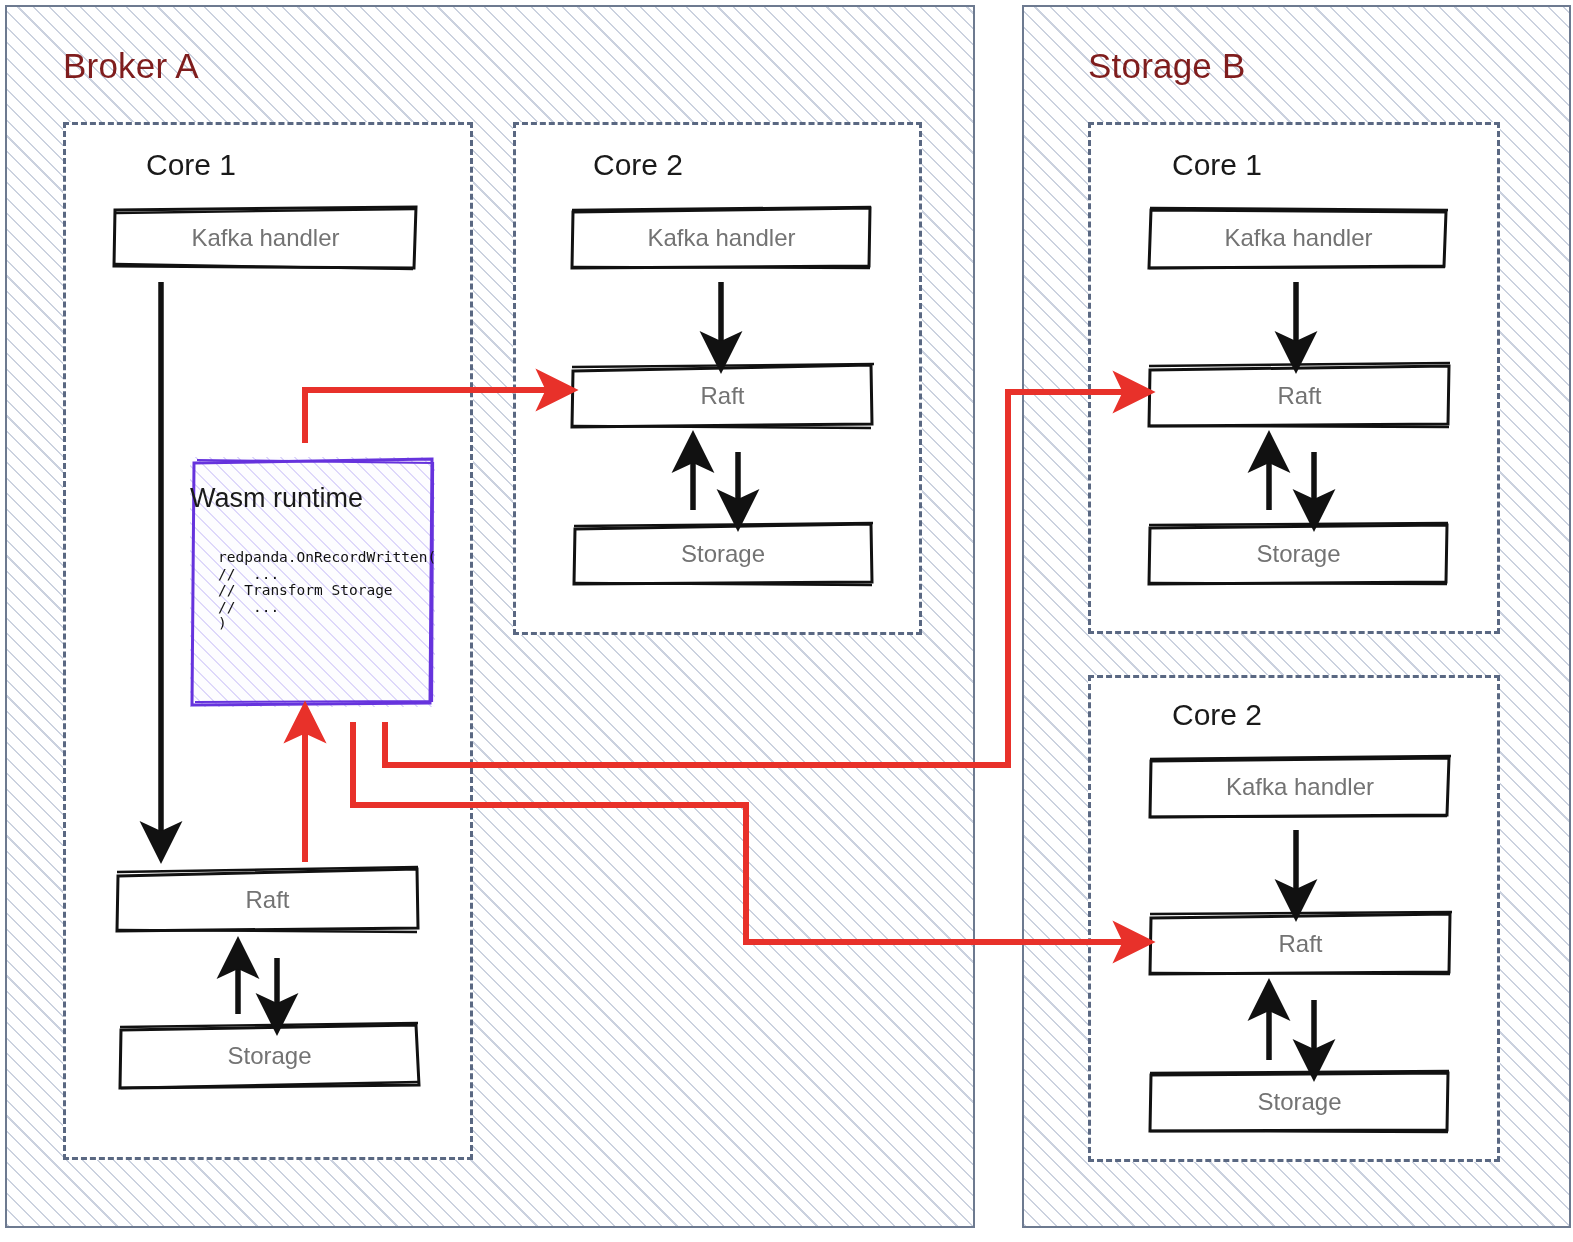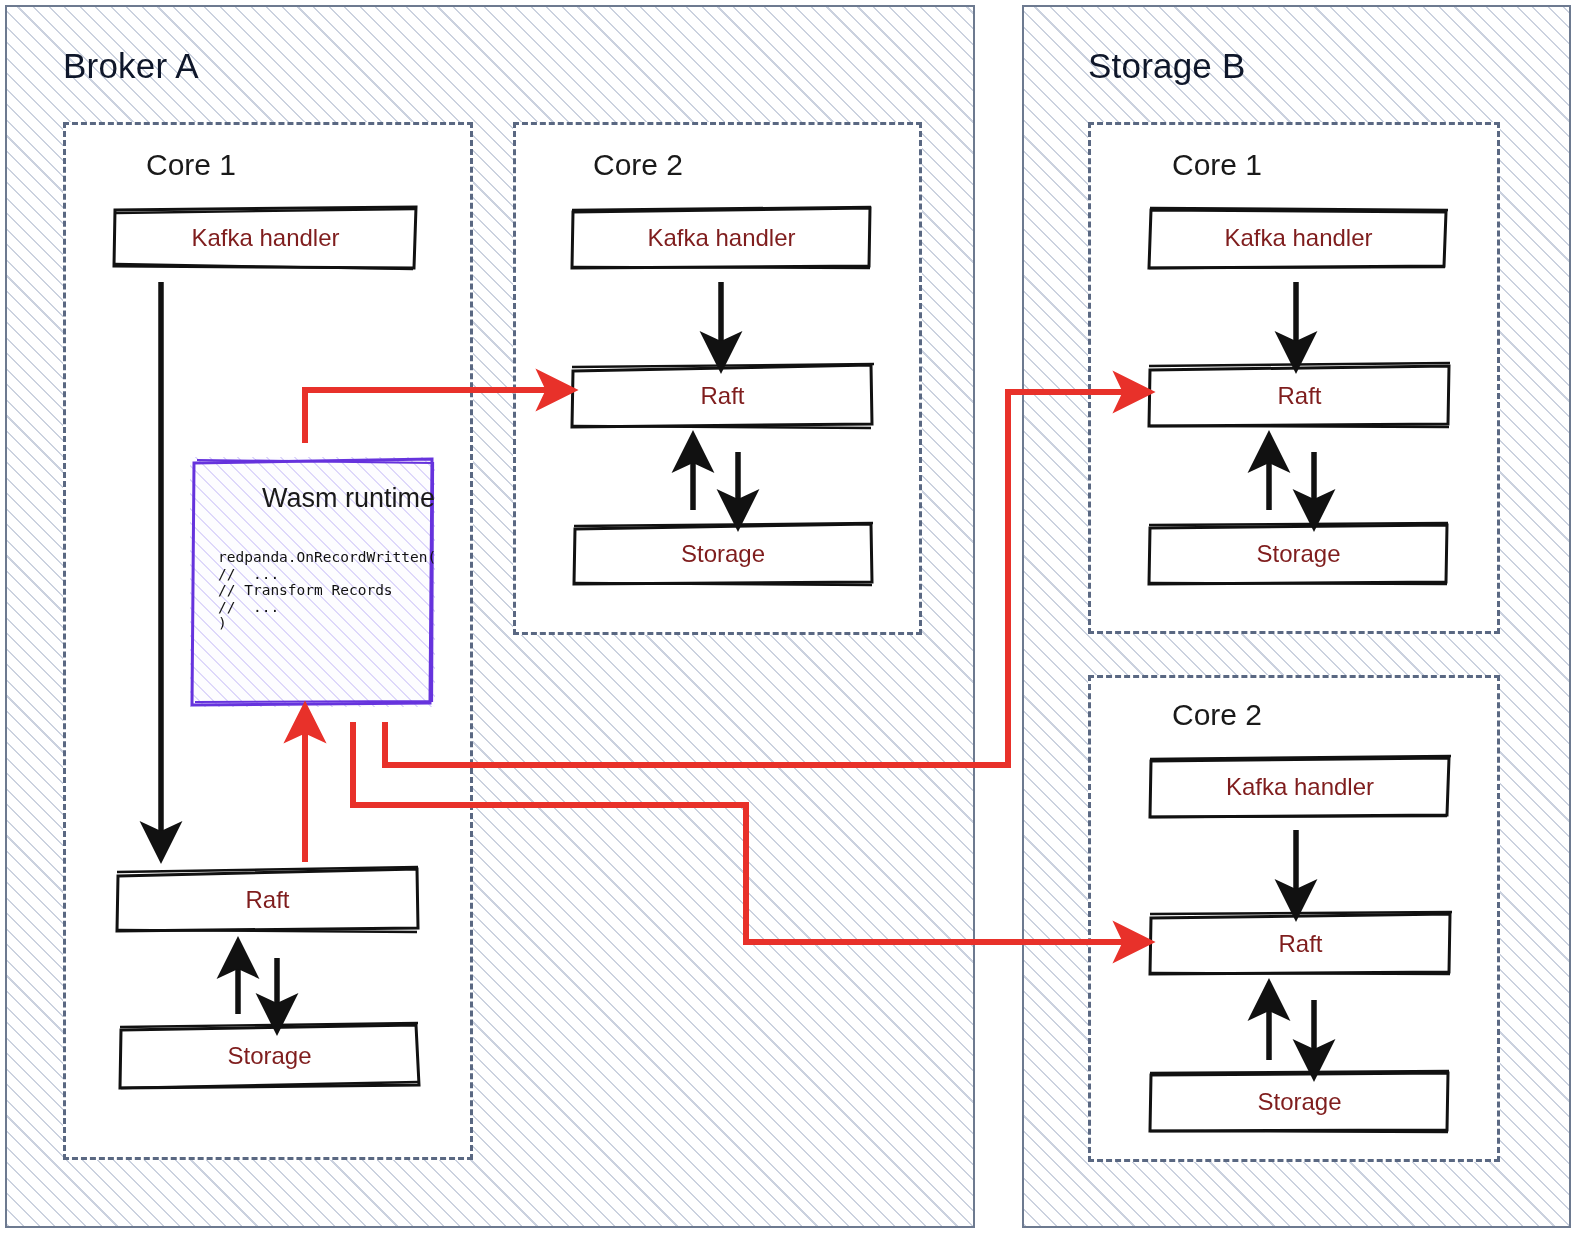--- a/index.html
+++ b/index.html
@@ -29,21 +29,21 @@
         45deg,
         rgba(160,172,196,0.55) 0px,
         rgba(160,172,196,0.55) 1.5px,
         rgba(255,255,255,0) 1.5px,
         rgba(255,255,255,0) 11px
       );
   }
   .broker-title {
     position: absolute;
     font-size: 35px;
-    color: #0f172a;
+    color: #7f1d1d;
     letter-spacing: 0.2px;
     white-space: nowrap;
   }
 
   
   .core {
     position: absolute;
     box-sizing: border-box;
     border: 3px dashed #5a6882;
     background: #ffffff;
@@ -69,21 +69,21 @@
   .node-label {
     position: absolute;
     left: 0;
     top: 0;
     width: 100%;
     height: 100%;
     display: flex;
     align-items: center;
     justify-content: center;
     font-size: 24px;
-    color: #7f1d1d;
+    color: #737373;
     white-space: nowrap;
   }
 
   
   .wasm {
     position: absolute;
     box-sizing: border-box;
     background-color: #fdfdff;
     background-image:
       repeating-linear-gradient(
@@ -97,21 +97,21 @@
   .wasm-frame {
     position: absolute;
     left: 0; top: 0;
     overflow: visible;
   }
   .wasm-title {
     position: absolute;
     top: 26px;
     left: 0;
     width: 100%;
-    text-align: right;
+    text-align: left;
     font-size: 27px;
     color: #1a1a1a;
   }
   .wasm-code {
     position: absolute;
     top: 92px;
     left: 28px;
     font-family: "DejaVu Sans Mono", "Liberation Mono", monospace;
     font-size: 14.5px;
     line-height: 16.5px;
@@ -151,21 +151,21 @@
   </div>
 
   <div class="wasm" style="left:190px; top:457px; width:245px; height:250px;">
     <svg class="wasm-frame" width="245" height="250" viewBox="0 0 245 250">
       <path d="M4,6 L242,2 L240,246 L2,248 Z" fill="none" stroke="#6633dd" stroke-width="3"></path>
       <path d="M7,3 L243,6 L242,244 L5,245" fill="none" stroke="#6633dd" stroke-width="2.2"></path>
     </svg>
     <div class="wasm-title">Wasm runtime</div>
     <div class="wasm-code">redpanda.OnRecordWritten(
 //  ...
-// Transform Records
+// Transform Storage
 //  ...
 )</div>
   </div>
 
   <div class="node" style="left:115px; top:866px; width:305px; height:68px;">
     <svg width="305" height="68" viewBox="0 0 305 68">
       <path d="M3,10 L302,3 L303,62 L2,65 Z" fill="#ffffff" stroke="#111111" stroke-width="3"></path>
       <path d="M2,6 L303,1" fill="none" stroke="#111111" stroke-width="2.4"></path>
       <path d="M3,64 L302,66" fill="none" stroke="#111111" stroke-width="2.4"></path>
     </svg>

